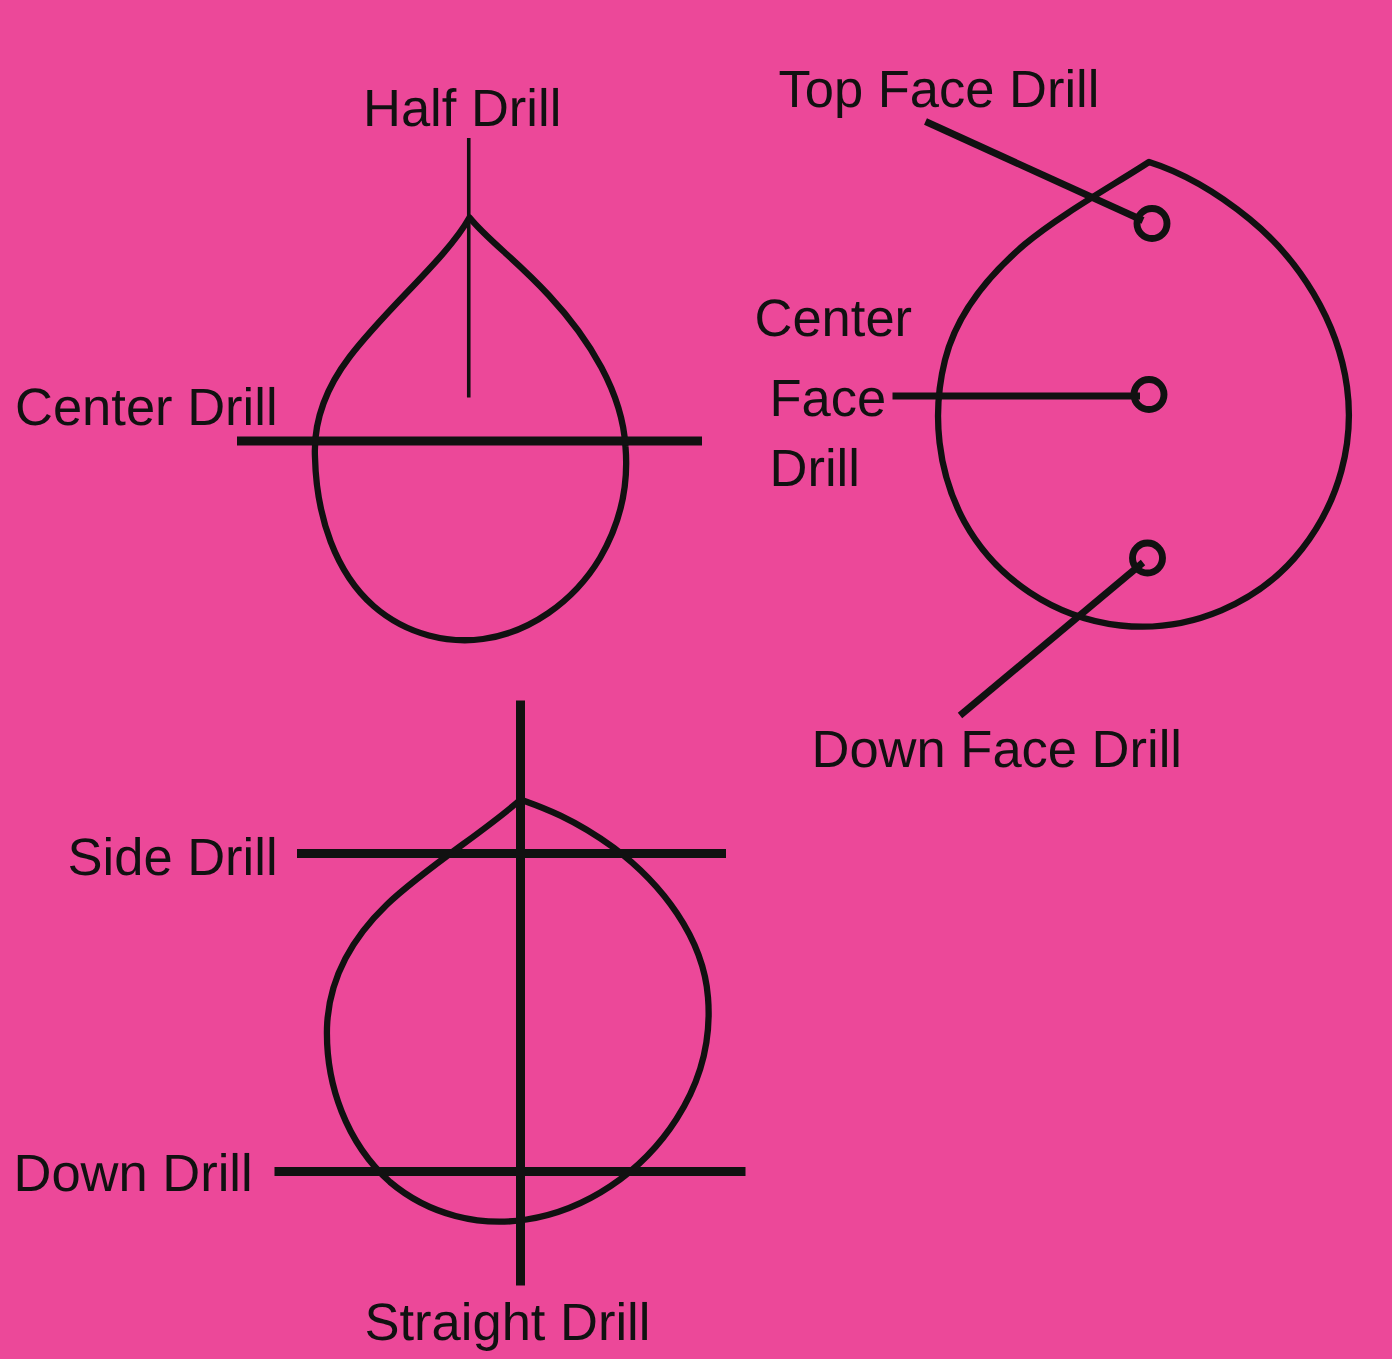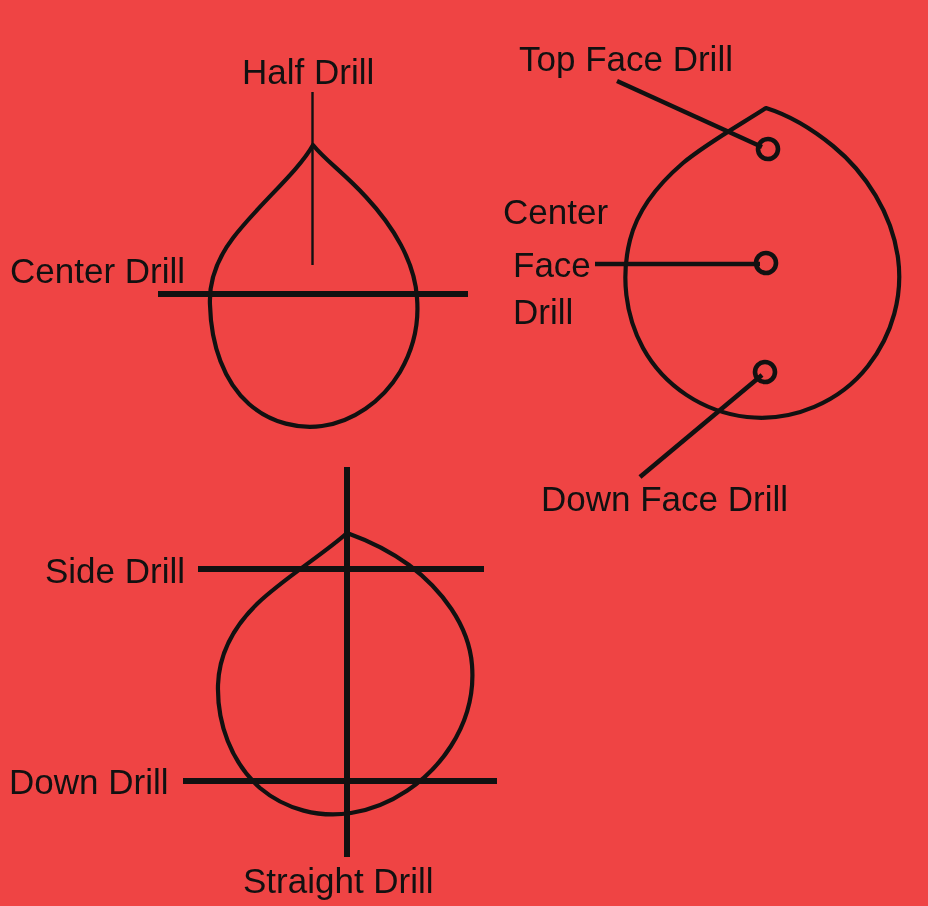--- a/index.html
+++ b/index.html
@@ -11,21 +11,21 @@
   body {
     width: 928px;
     height: 906px;
     font-family: "Liberation Sans", sans-serif;
     overflow: hidden;
   }
   #diagram-root {
     position: relative;
     width: 928px;
     height: 906px;
-    background: #ef4444;
+    background: #ec4899;
   }
   svg.canvas {
     position: absolute;
     top: 0;
     left: 0;
     width: 928px;
     height: 906px;
     display: block;
   }
   text.label {

